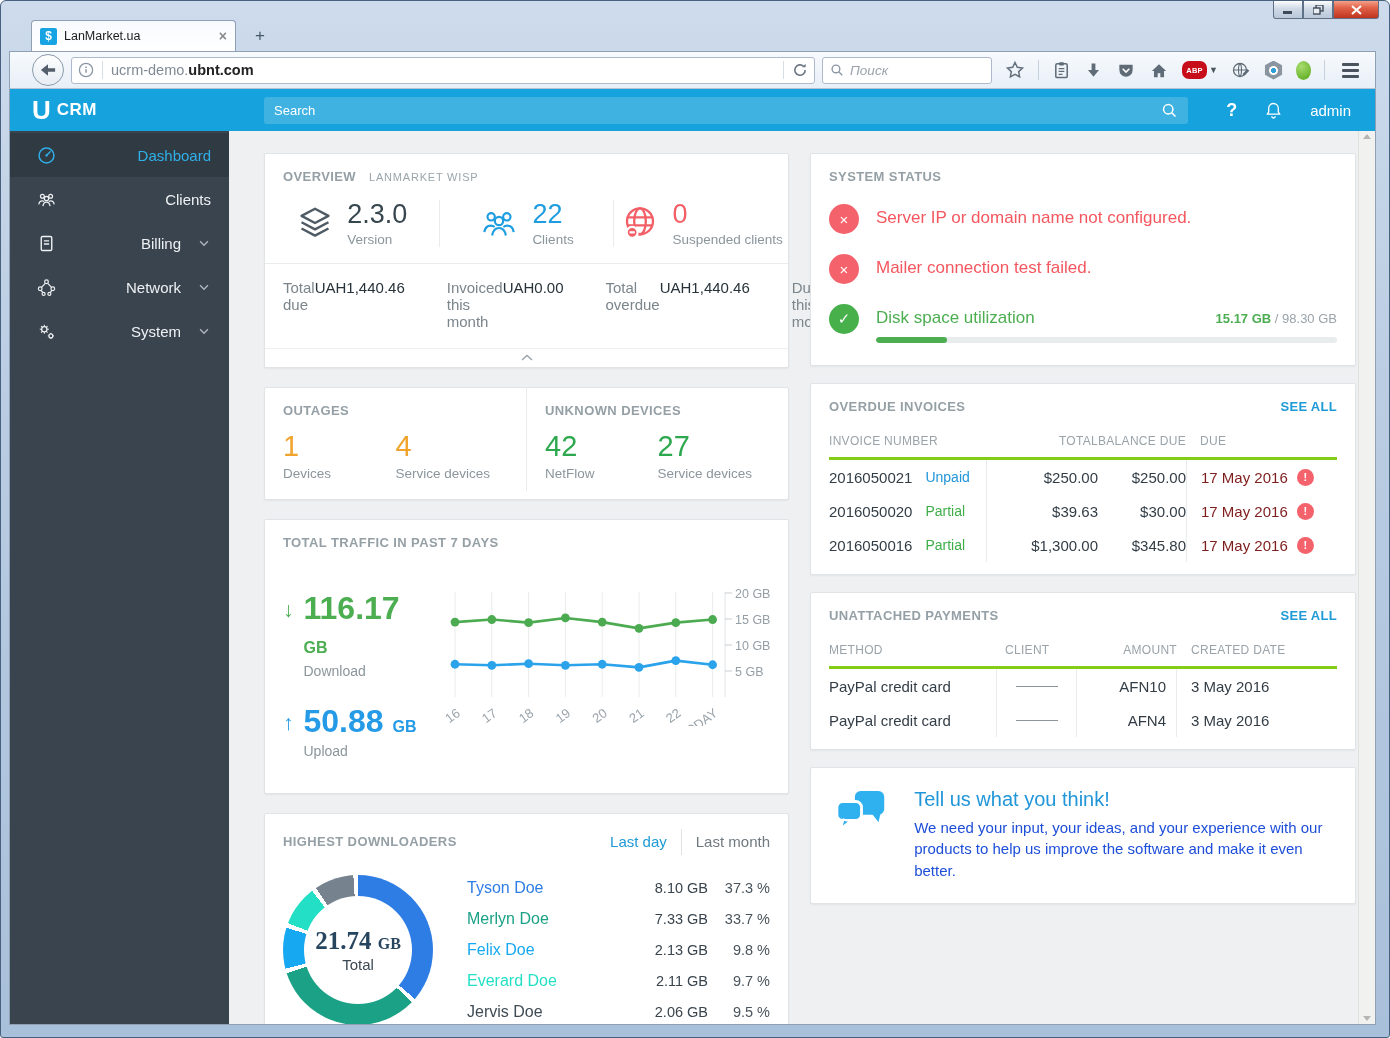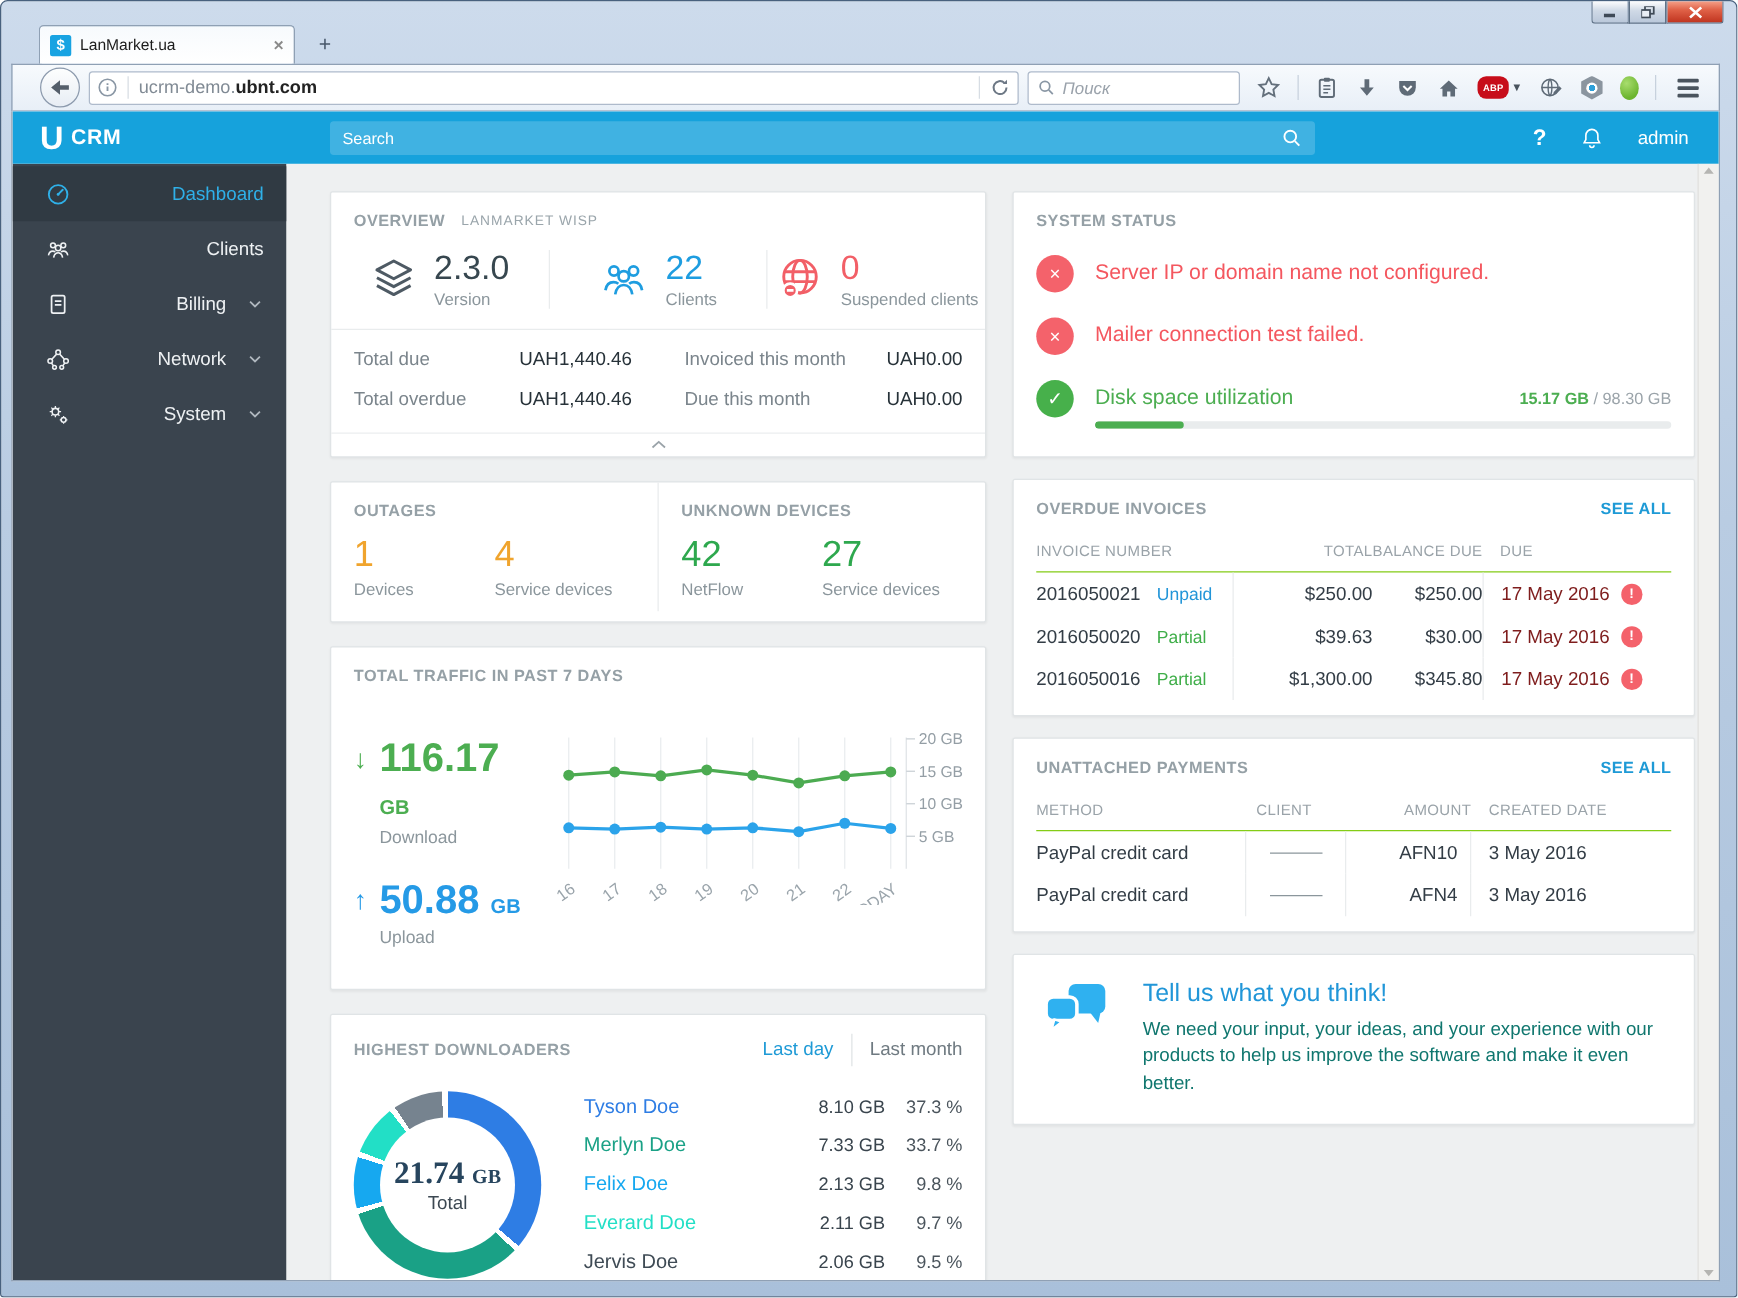--- a/index.html
+++ b/index.html
@@ -49,21 +49,21 @@
   .greenoval { width:15px; height:19px; border-radius:50%; background:radial-gradient(circle at 35% 30%,#a8dd6e,#6cb52f 70%); }
   .hamburger { display:flex; flex-direction:column; gap:3px; padding:0 8px 0 4px; }
   .hamburger i { width:17px; height:3px; background:#4a545e; border-radius:1px; }
   
   .viewport { flex:1; background:#eef0f1; border:1px solid #8fa0b4; border-top:none; position:relative;
     display:flex; flex-direction:column; overflow:hidden; }
   .ucrm-header { height:42px; background:#16a2dc; display:flex; align-items:center; flex:0 0 auto; }
   .logo { width:219px; display:flex; align-items:center; padding-left:22px; gap:6px; }
   .logo-u { color:#fff; font-size:26px; font-weight:bold; line-height:1; }
   .logo-crm { color:#fff; font-size:17px; font-weight:bold; letter-spacing:.5px; }
-  .ucrm-search { width:788px; height:27px; margin-left:35px; background:rgba(255,255,255,.18); border-radius:3px;
+  .ucrm-search { width:924px; height:27px; margin-left:35px; background:rgba(255,255,255,.18); border-radius:3px;
     display:flex; align-items:center; padding:0 10px; }
   .ucrm-search span { color:#fff; font-size:13px; flex:1; }
   .hdr-right { flex:1; display:flex; align-items:center; justify-content:flex-end; gap:26px; padding-right:24px; }
   .hdr-help { color:#fff; font-size:18px; font-weight:bold; }
   .hdr-user { color:#fff; font-size:15px; }
   .ucrm-body { flex:1; display:flex; position:relative; overflow:hidden; }
   
   .sidebar { width:219px; background:#3a444e; flex:0 0 auto; padding-top:2px; }
   .side-item { height:44px; display:flex; align-items:center; padding:0 18px 0 26px; gap:16px; color:#eef1f3; }
   .side-item svg { width:21px; height:21px; flex:0 0 auto; }
@@ -79,21 +79,21 @@
   .card-title { font-size:13px; font-weight:bold; color:#95a0a6; letter-spacing:.4px; }
   .card-sub { font-size:11px; color:#9aa5ab; letter-spacing:.8px; margin-left:13px; }
   .see-all { margin-left:auto; font-size:13px; font-weight:bold; color:#1e9ad6; letter-spacing:.3px; }
   
   .ov-stats { display:flex; padding:6px 0 16px; }
   .ov-stat { flex:1; display:flex; align-items:center; justify-content:center; gap:13px; border-left:1px solid #e9eced; }
   .ov-stat:first-child { border-left:none; }
   .ov-val { font-size:27px; line-height:1.1; }
   .ov-lbl { font-size:13.5px; color:#8b969c; margin-top:2px; }
   .v-dark { color:#37474f; } .v-blue { color:#1e9de0; } .v-red { color:#f25f67; }
-  .ov-table { display:grid; grid-template-columns:1fr 1fr; column-gap:42px; padding:8px 18px 10px; border-top:1px solid #e9eced; }
+  .ov-table { display:grid; grid-template-columns:1fr 1fr 1fr 1fr; column-gap:42px; padding:8px 18px 10px; border-top:1px solid #e9eced; }
   .ov-row { display:flex; justify-content:space-between; padding:7.5px 0; }
   .ov-row .k { font-size:15px; color:#7b858c; }
   .ov-row .v { font-size:15px; color:#273239; }
   .card-foot { border-top:1px solid #eceeef; height:19px; display:flex; align-items:center; justify-content:center; }
   
   .ss-row { display:flex; align-items:flex-start; gap:17px; padding:10px 18px; }
   .badge { width:30px; height:30px; border-radius:50%; color:#fff; display:flex; align-items:center; justify-content:center;
     font-size:15px; flex:0 0 auto; }
   .badge.red { background:#f4626b; } .badge.green { background:#47b04b; }
   .ss-text { font-size:17px; padding-top:4px; }
@@ -110,21 +110,21 @@
   .out-half + .out-half { border-left:1px solid #e9eced; }
   .out-title { font-size:13px; font-weight:bold; color:#95a0a6; letter-spacing:.4px; padding:15px 0 12px; }
   .out-stats { display:flex; gap:0; padding-bottom:10px; }
   .out-stat { width:50%; }
   .out-num { font-size:29px; line-height:1.15; }
   .c-orange { color:#f0a42d; } .c-green { color:#2ea84e; }
   .out-lbl { font-size:13.5px; color:#8b969c; margin-top:3px; }
   
   .tbl { padding:0 18px 12px; }
   .tbl-head { display:grid; font-size:12px; color:#9aa3a9; letter-spacing:.3px; padding:10px 0 9px;
-    border-bottom:1px solid #84cc16; }
+    border-bottom:3px solid #84cc16; }
   .inv-grid { grid-template-columns:158px 111px 88px 1fr; }
   .pay-grid { grid-template-columns:168px 80px 100px 1fr; }
   .tbl-row { display:grid; align-items:center; font-size:15px; color:#333d46; height:34px; }
   .cell-r { text-align:right; }
   .cell-due { padding-left:14px; border-left:1px solid #e9eced; align-self:stretch; display:flex; align-items:center; gap:9px; }
   .inv-c1 { border-right:1px solid #e9eced; align-self:stretch; display:flex; align-items:center; gap:13px; }
   .inv-status { font-size:14px; }
   .due-red { color:#7f1d1d; }
   .due-badge { width:17px; height:17px; border-radius:50%; background:#f4626b; color:#fff; font-size:11px; font-weight:bold;
     display:flex; align-items:center; justify-content:center; }
@@ -153,21 +153,21 @@
   .donut-total .unit { font-size:16px; }
   .donut-sub { font-size:15px; color:#3c4852; margin-top:1px; }
   .dl-list { flex:1; }
   .dl-row { display:grid; grid-template-columns:1fr 92px 62px; align-items:center; height:31px; }
   .dl-name { font-size:16px; }
   .dl-gb { font-size:14.5px; color:#39444d; text-align:right; }
   .dl-pct { font-size:14.5px; color:#4a545c; text-align:right; }
   
   .fb { display:flex; padding:20px 24px 22px; gap:28px; align-items:flex-start; }
   .fb-title { font-size:20px; color:#2196d8; margin-bottom:6px; }
-  .fb-body { font-size:15px; color:#0f766e; line-height:1.42; max-width:424px; }
+  .fb-body { font-size:15px; color:#1d4ed8; line-height:1.42; max-width:424px; }
   
   .scrollbar { position:absolute; top:0; right:0; bottom:0; width:17px; background:#f1f1ef; border-left:1px solid #e0e0de;
     display:flex; flex-direction:column; justify-content:space-between; align-items:center; padding:3px 0; }
   .sb-up { width:0; height:0; border-left:4px solid transparent; border-right:4px solid transparent; border-bottom:5px solid #b5b5b2; }
   .sb-down { width:0; height:0; border-left:4px solid transparent; border-right:4px solid transparent; border-top:5px solid #b5b5b2; }
   svg.ic { display:block; }
   .chart-wrap { flex:1; padding-top:20px; }
 </style>
 </head>
 <body>

